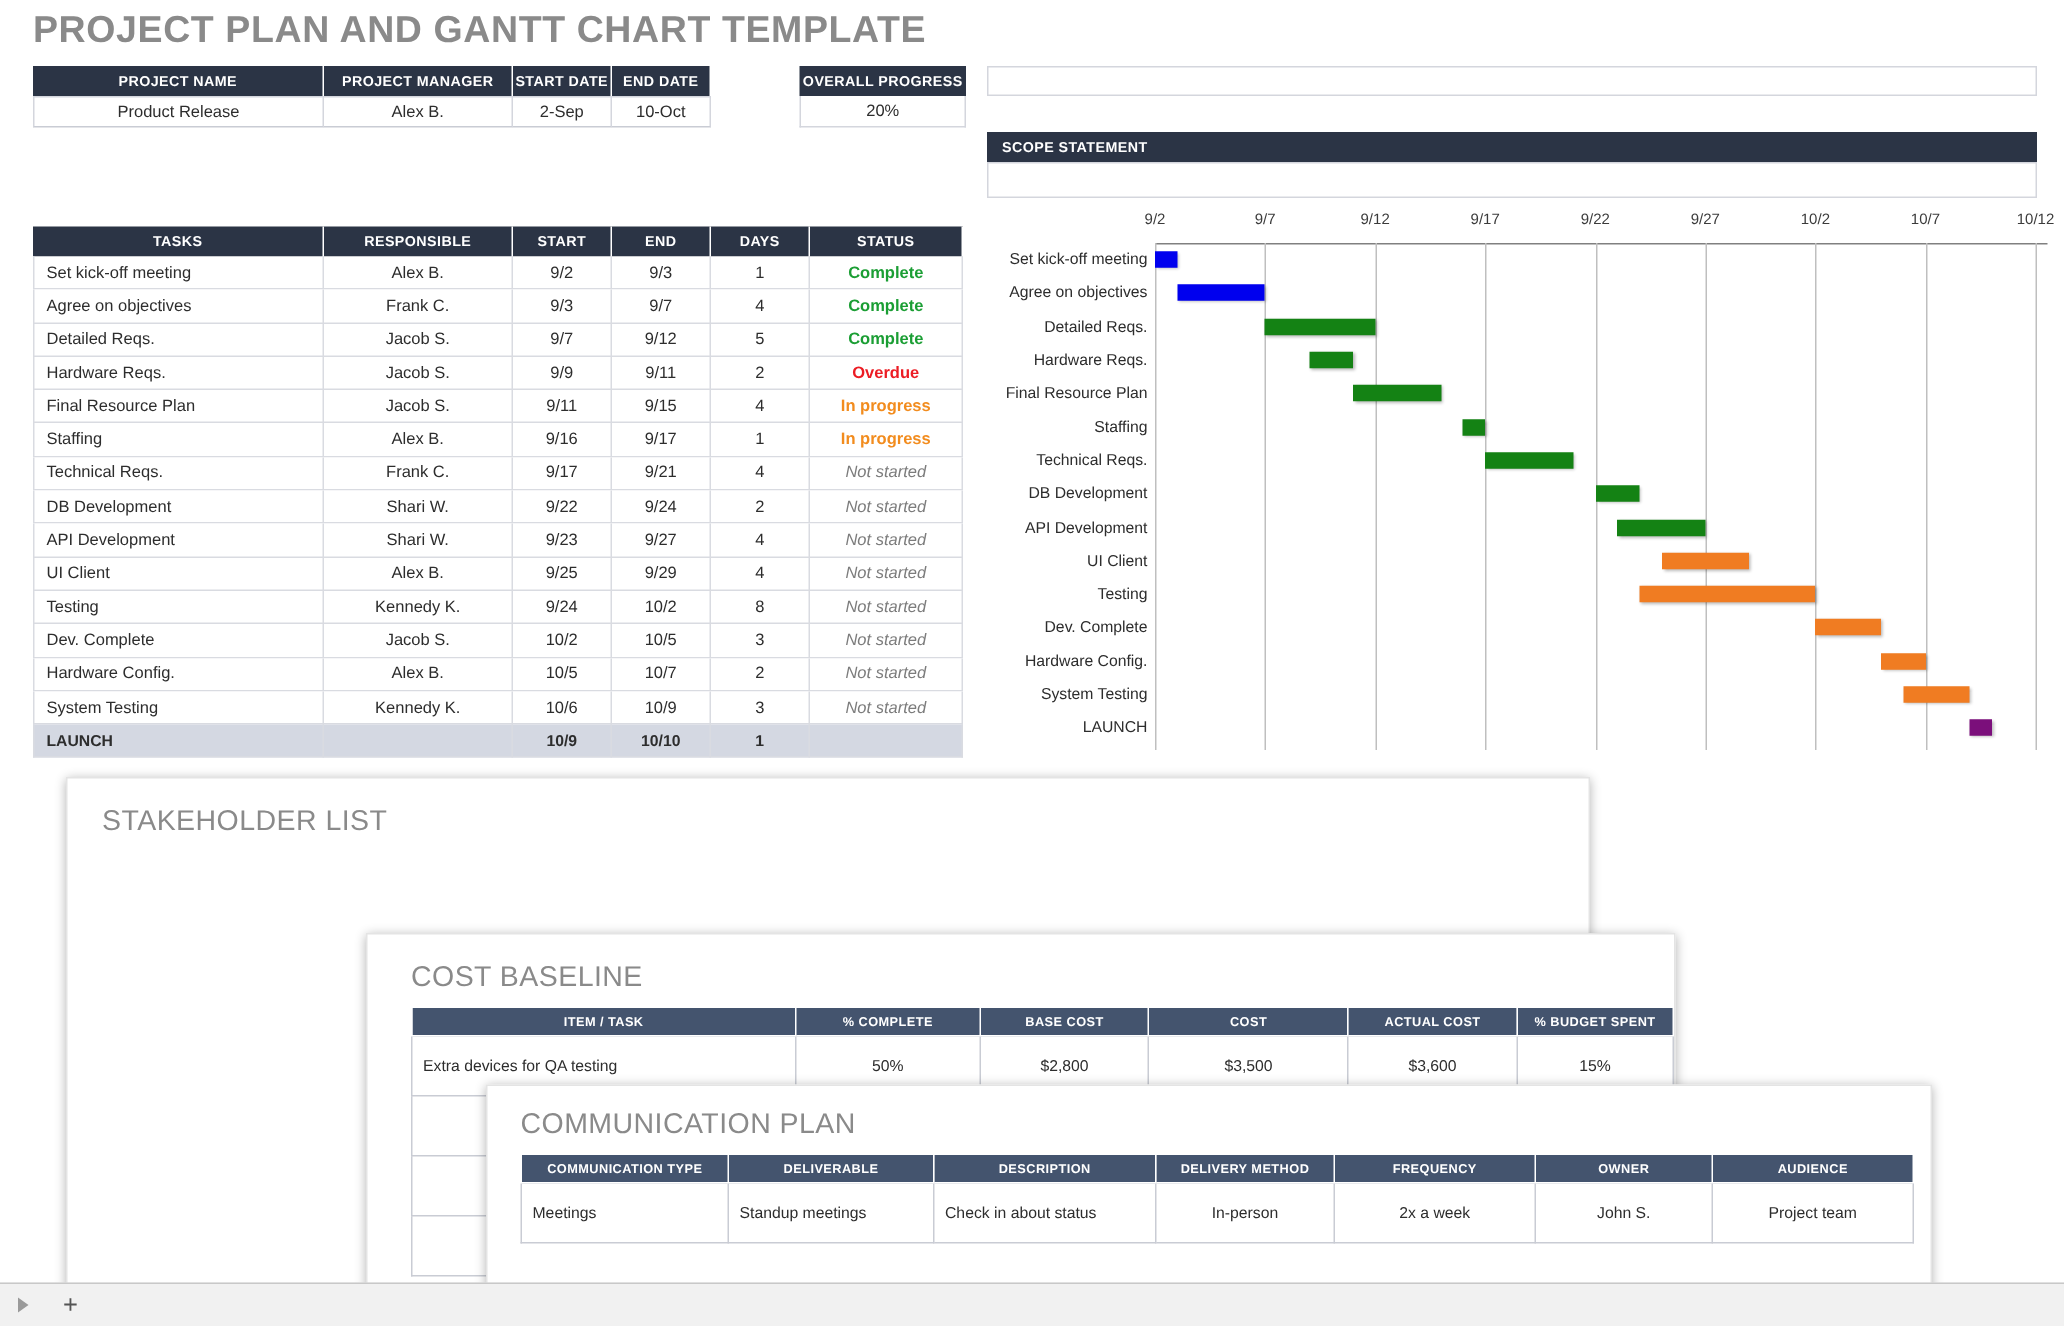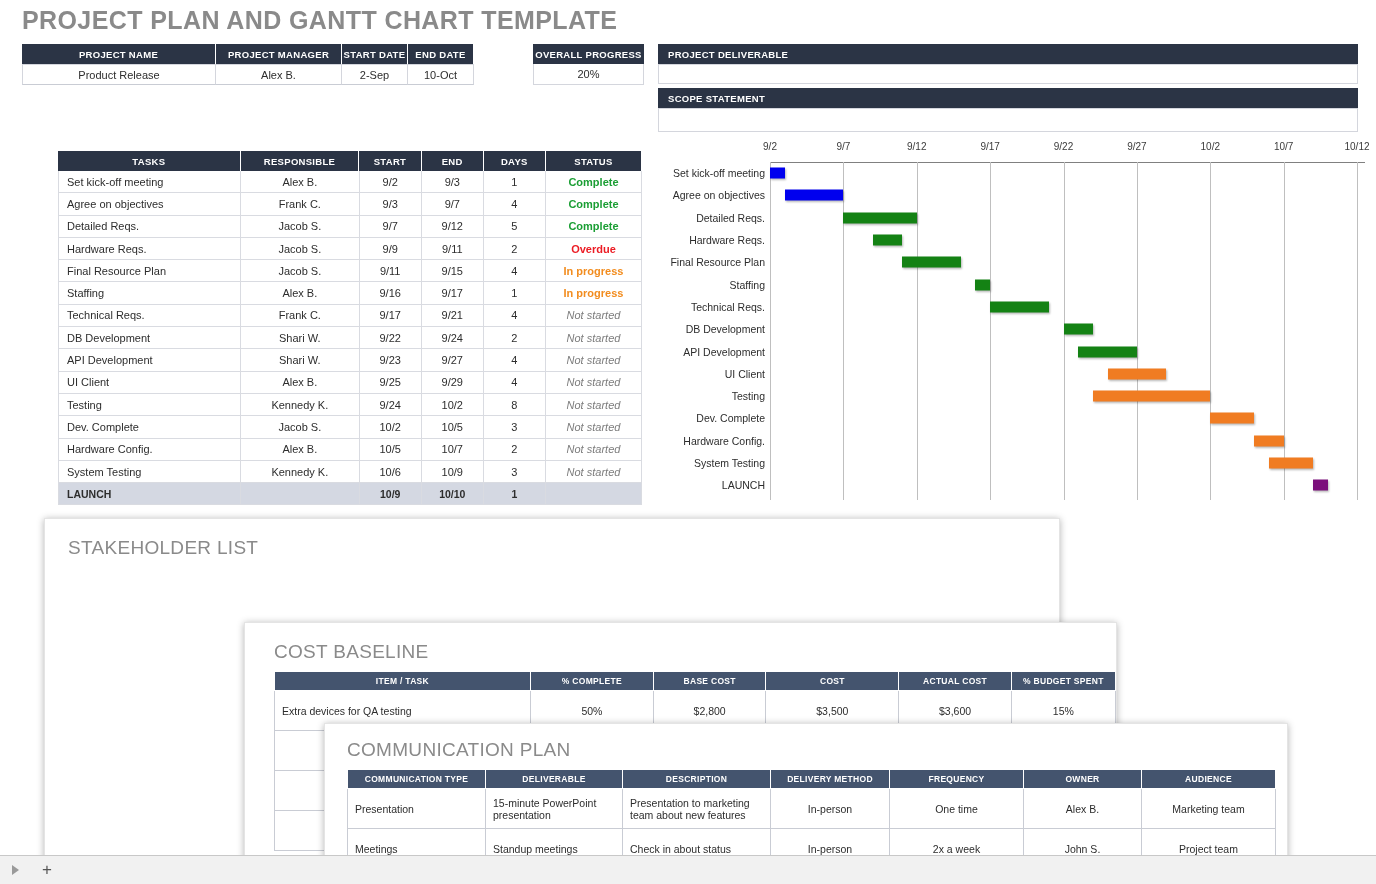--- a/index.html
+++ b/index.html
@@ -56,21 +56,21 @@
   #deliverable .bigbar-head { height: 20px; }
   #deliverable .bigbar-body { height: 20px; }
   #scope { position: absolute; left: 658px; top: 88px; width: 700px; }
   #scope .bigbar-head { height: 20px; }
   #scope .bigbar-body { height: 24px; }
 
   
   #task-table { position: absolute; left: 22px; top: 151px; width: 620px; }
   #task-table .row { display: flex; height: 22.3px; }
   #task-table .row.head { height: 20px; }
-  #task-table .k0 { width: 194px; justify-content: flex-start; padding-left: 8px; margin-left: 36px; }
+  #task-table .k0 { width: 194px; justify-content: flex-start; padding-left: 8px; }
   #task-table .k1 { width: 126px; }
   #task-table .k2 { width: 66px; }
   #task-table .k3 { width: 66px; }
   #task-table .k4 { width: 66px; }
   #task-table .k5 { width: 102px; }
   #task-table .row.head .k0 { justify-content: center; padding-left: 0; }
   #task-table .row.body > div { border-bottom: 1px solid #d9dbe1; border-right: 1px solid #d9dbe1; font-size: 11px; }
   #task-table .row.body > div:first-child { border-left: 1px solid #d9dbe1; }
   #task-table .row.launch > div { background: #d4d8e2; font-weight: bold; font-size: 10.5px; }
   #task-table .row.launch .k1, #task-table .row.launch .k5 { font-weight: normal; }
@@ -151,21 +151,20 @@
     <div class="cell c3">10-Oct</div>
   </div>
 </div>
 
 <div id="overall-progress">
   <div class="hdr">OVERALL PROGRESS</div>
   <div class="cell">20%</div>
 </div>
 
 <div id="deliverable">
-  <div class="bigbar-head">PROJECT DELIVERABLE</div>
   <div class="bigbar-body"></div>
 </div>
 
 <div id="scope">
   <div class="bigbar-head">SCOPE STATEMENT</div>
   <div class="bigbar-body"></div>
 </div>
 
 <div id="task-table">
   <div class="row head">
@@ -450,29 +449,20 @@
           <th style="width: 137px;">DELIVERABLE</th>
           <th style="width: 148px;">DESCRIPTION</th>
           <th style="width: 119px;">DELIVERY METHOD</th>
           <th style="width: 134px;">FREQUENCY</th>
           <th style="width: 118px;">OWNER</th>
           <th style="width: 134px;">AUDIENCE</th>
         </tr>
       </thead>
       <tbody>
         <tr>
-          <td style="height: 40px;">Presentation</td>
-          <td style="height: 40px;">15-minute PowerPoint presentation</td>
-          <td style="height: 40px;">Presentation to marketing team about new features</td>
-          <td class="ctr" style="height: 40px;">In-person</td>
-          <td class="ctr" style="height: 40px;">One time</td>
-          <td class="ctr" style="height: 40px;">Alex B.</td>
-          <td class="ctr" style="height: 40px;">Marketing team</td>
-        </tr>
-        <tr>
           <td style="height: 40px;">Meetings</td>
           <td style="height: 40px;">Standup meetings</td>
           <td style="height: 40px;">Check in about status</td>
           <td class="ctr" style="height: 40px;">In-person</td>
           <td class="ctr" style="height: 40px;">2x a week</td>
           <td class="ctr" style="height: 40px;">John S.</td>
           <td class="ctr" style="height: 40px; text-align: center;">Project team</td>
         </tr>
       </tbody>
     </table>

